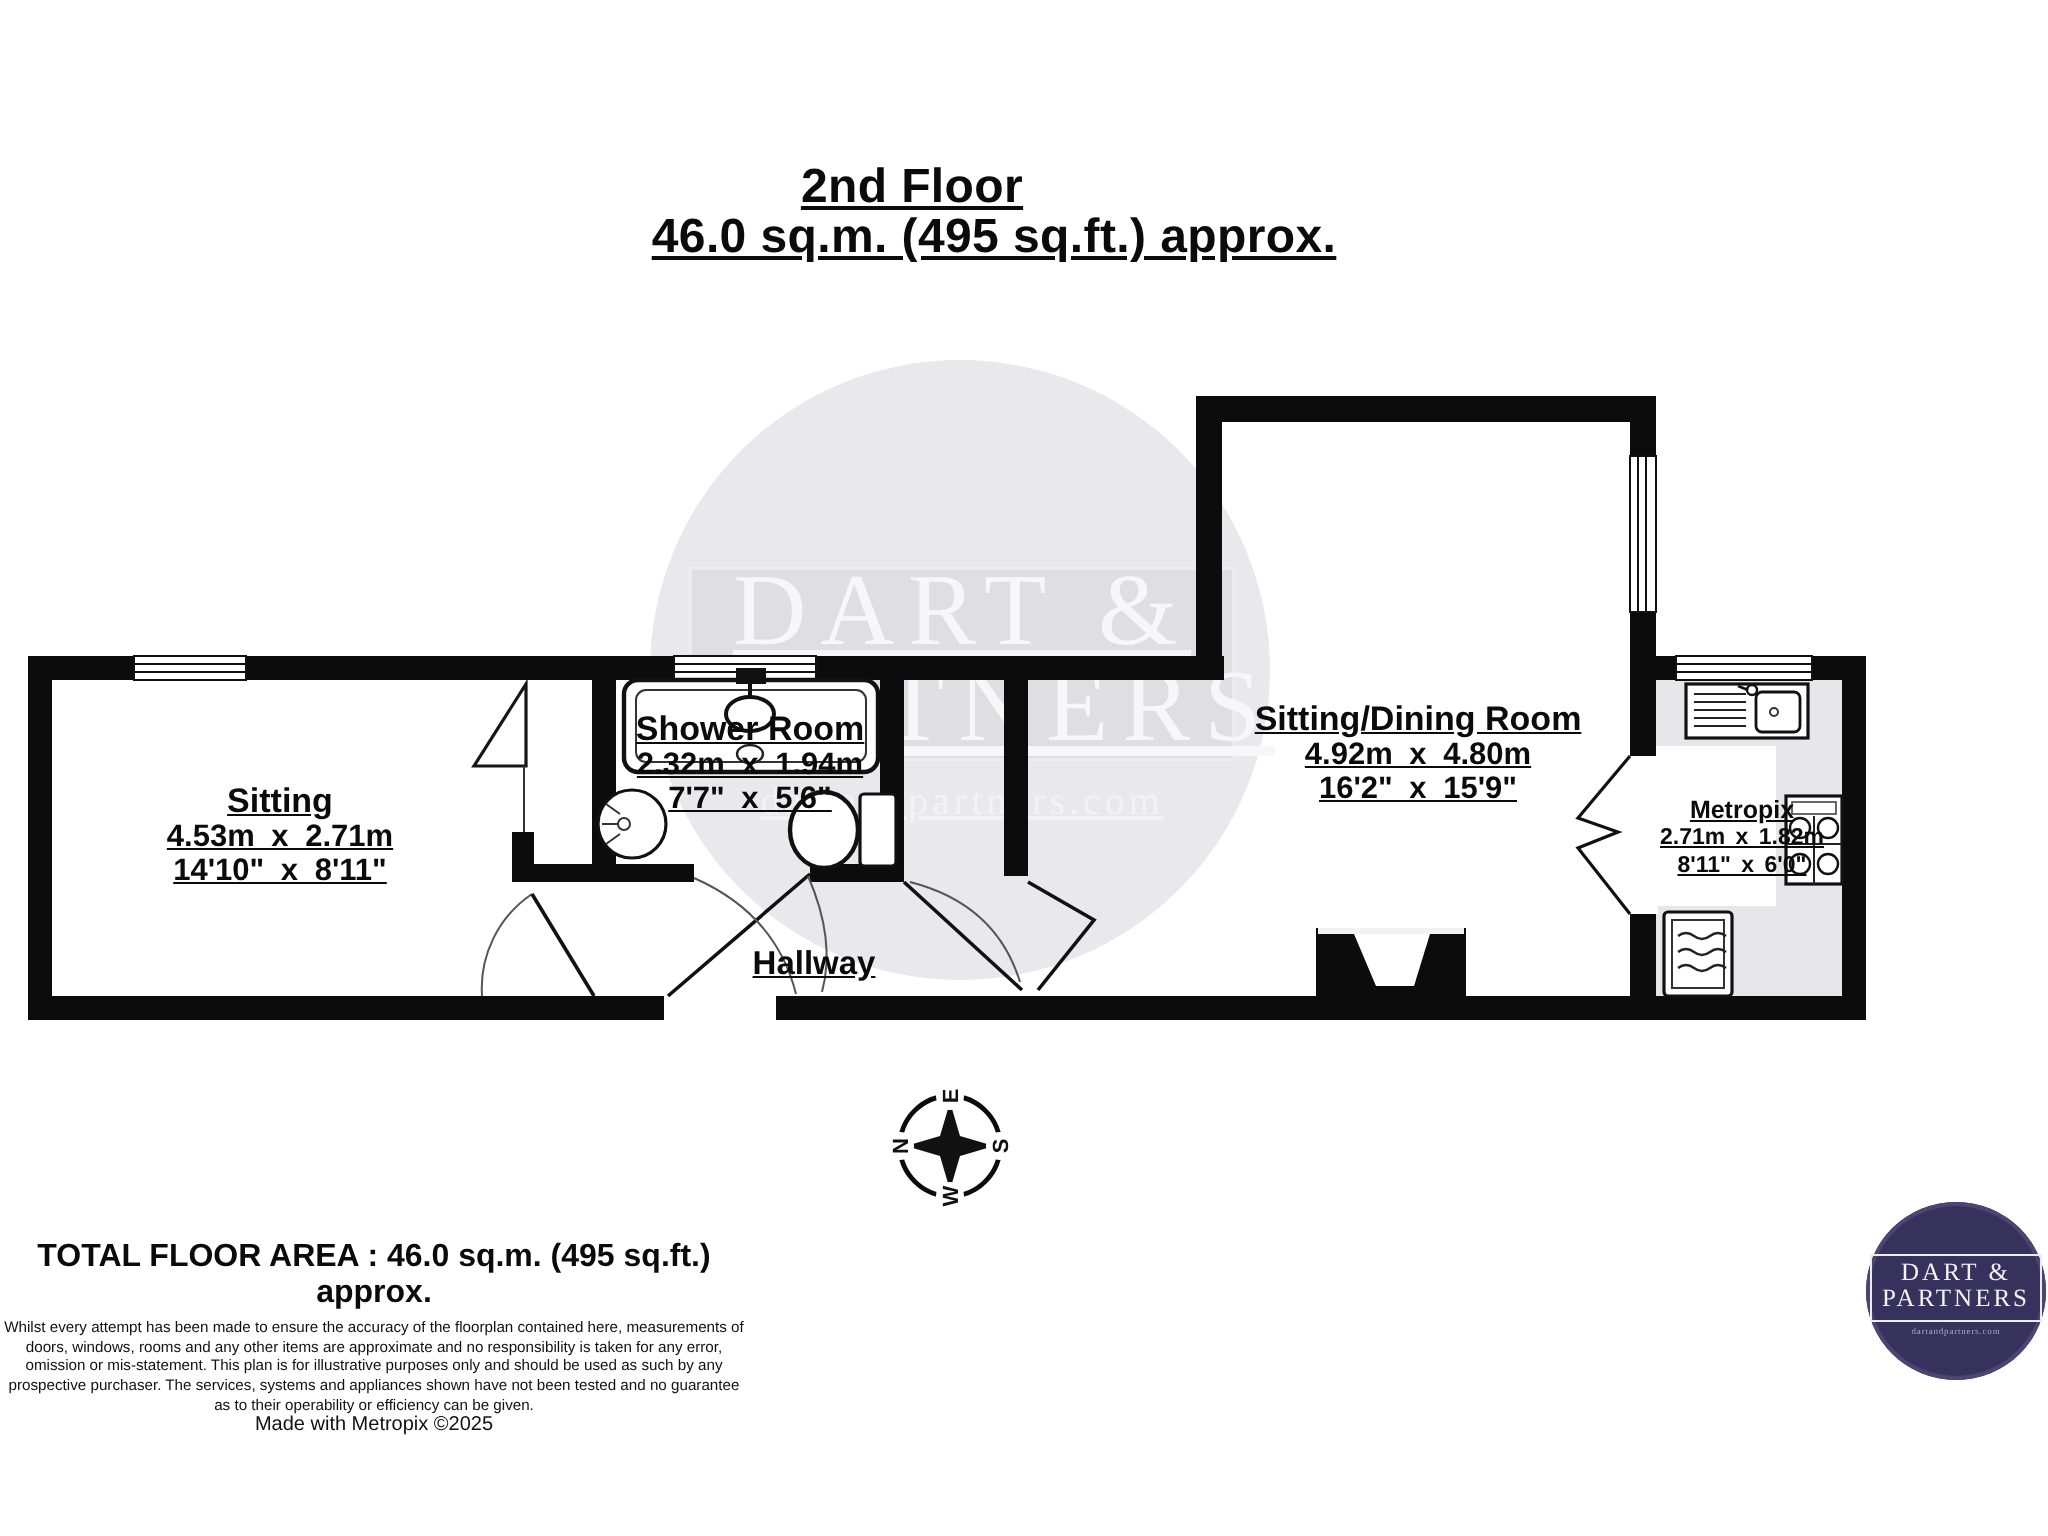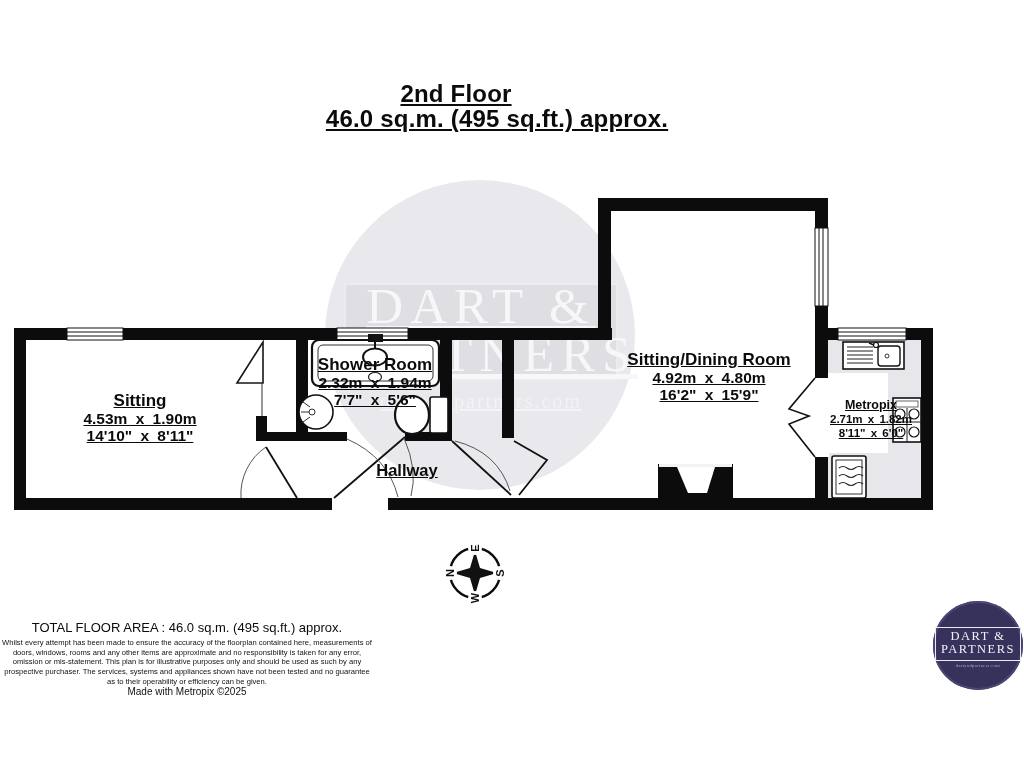--- a/index.html
+++ b/index.html
@@ -17,21 +17,21 @@
   #wm-url{font-family:"Liberation Serif", serif;color:#f3f2f6;font-size:20px;letter-spacing:2px;}
   
   .room-label{font-weight:bold;line-height:17.5px;}
   .room-name{font-size:17px;}
   .room-dim{font-size:15.5px;word-spacing:4px;}
   .small .room-name{font-size:12.5px;}
   .small{line-height:14px;}
   .small .room-dim{font-size:11.5px;word-spacing:2px;}
   
   #footer{left:2px;top:620px;width:370px;text-align:center;}
-  #footer-total{font-weight:normal;font-size:13px;margin-bottom:3px;text-align:center;}
+  #footer-total{font-weight:bold;font-size:16px;margin-bottom:3px;text-align:center;}
   #footer-disclaimer{font-size:7.6px;line-height:9.7px;color:#111;}
   #footer-credit{font-size:10px;line-height:9.7px;color:#111;}
   
   #logo{left:933px;top:601px;width:90px;height:89px;border-radius:50%;background:#36325b;
         box-shadow:inset 0 0 0 2px #4a4573;display:flex;flex-direction:column;align-items:center;
         justify-content:center;}
   #logo-box{border:1.5px solid #eceaf2;padding:2px 5px 3px 5px;text-align:center;margin-top:4px;}
   .logo-word{font-family:"Liberation Serif", serif;color:#f2f1f7;font-size:12.5px;line-height:13.5px;
              letter-spacing:1.5px;white-space:nowrap;}
   #logo-tag{font-family:"Liberation Serif", serif;color:#aaa5cc;font-size:4.5px;letter-spacing:.4px;
@@ -185,31 +185,31 @@
       <text x="500" y="577" font-size="11" font-weight="bold" fill="#111" text-anchor="middle" transform="rotate(-90 500 573)">S</text>
       <text x="475" y="602" font-size="11" font-weight="bold" fill="#111" text-anchor="middle" transform="rotate(-90 475 598)">W</text>
     </g>
   </svg>
 
   <div class="abs ctr title-line" style="left:456px;top:80px;">2nd Floor</div>
   <div class="abs ctr title-line" style="left:497px;top:105px;">46.0 sq.m. (495 sq.ft.) approx.</div>
 
   <div class="abs ctr room-label" style="left:140px;top:392px;">
     <div class="room-name">Sitting</div>
-    <div class="room-dim">4.53m x 1.90m</div>
+    <div class="room-dim">4.53m x 2.71m</div>
     <div class="room-dim">14'10" x 8'11"</div>
   </div>
 
   <div class="abs ctr room-label" style="left:375px;top:356px;">
     <div class="room-name">Shower Room</div>
     <div class="room-dim">2.32m x 1.94m</div>
     <div class="room-dim">7'7" x 5'6"</div>
   </div>
 
-  <div class="abs ctr room-label" style="left:407px;top:462px;">
+  <div class="abs ctr room-label" style="left:407px;top:474px;">
     <div class="room-name" style="font-size:16.5px">Hallway</div>
   </div>
 
   <div class="abs ctr room-label" style="left:709px;top:351px;">
     <div class="room-name">Sitting/Dining Room</div>
     <div class="room-dim">4.92m x 4.80m</div>
     <div class="room-dim">16'2" x 15'9"</div>
   </div>
 
   <div class="abs ctr room-label small" style="left:871px;top:398px;">

